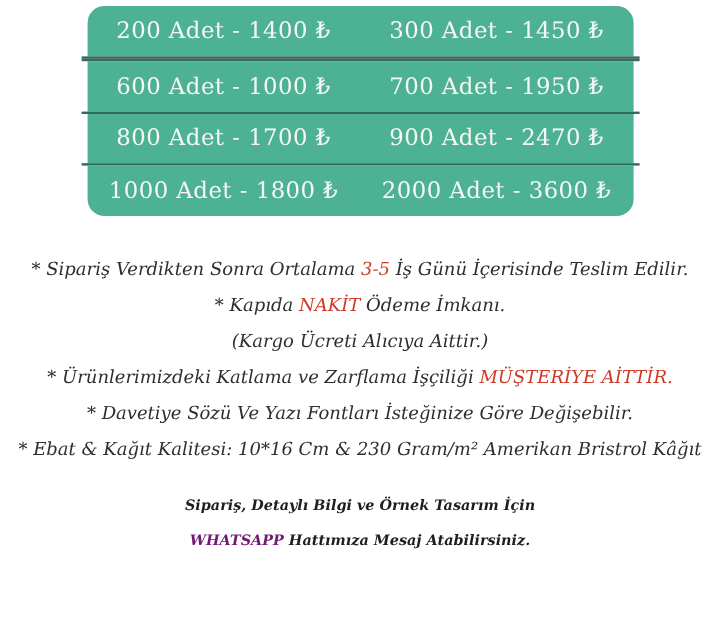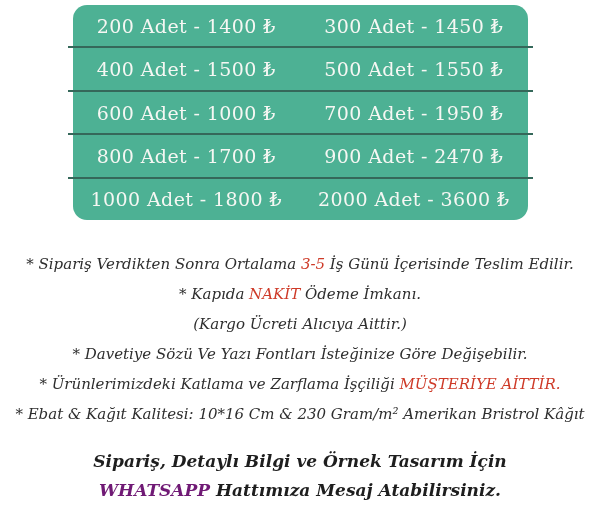--- a/index.html
+++ b/index.html
@@ -12,21 +12,21 @@
   }
   .page {
     position: relative;
     width: 600px;
     height: 531px;
   }
 
   
   .price-table {
     width: 455px;
-    height: 215px;
+    height: 175px;
     margin: 5px auto 0 auto;
     display: flex;
     flex-direction: column;
   }
   .price-row {
     flex: 1;
     display: flex;
     align-items: center;
     background: #4DB194;
   }
@@ -58,42 +58,38 @@
   }
   .note-line { margin: 0; white-space: nowrap; }
   .red-text { color: #CE3A28; }
 
   
   .footer {
     margin-top: 18px;
     text-align: center;
     font-style: italic;
     font-weight: 700;
-    font-size: 17px;
+    font-size: 12px;
     line-height: 29px;
     color: #1E1E1E;
   }
   .footer p { margin: 0; white-space: nowrap; }
   .green-text { color: #701a75; }
 </style>
 </head>
 <body>
 
 <div class="page">
 
   <div class="price-table">
     <div class="price-row first">
       <div class="price-cell">200 Adet - 1400 ₺</div>
       <div class="price-cell">300 Adet - 1450 ₺</div>
     </div>
     <div class="row-divider"></div>
-    <div class="price-row">
-      <div class="price-cell">400 Adet - 1500 ₺</div>
-      <div class="price-cell">500 Adet - 1550 ₺</div>
-    </div>
     <div class="row-divider"></div>
     <div class="price-row">
       <div class="price-cell">600 Adet - 1000 ₺</div>
       <div class="price-cell">700 Adet - 1950 ₺</div>
     </div>
     <div class="row-divider"></div>
     <div class="price-row">
       <div class="price-cell">800 Adet - 1700 ₺</div>
       <div class="price-cell">900 Adet - 2470 ₺</div>
     </div>
@@ -101,22 +97,22 @@
     <div class="price-row last">
       <div class="price-cell">1000 Adet - 1800 ₺</div>
       <div class="price-cell">2000 Adet - 3600 ₺</div>
     </div>
   </div>
 
   <div class="notes">
     <p class="note-line"><span>* Sipariş Verdikten Sonra Ortalama </span><span class="red-text">3-5</span><span> İş Günü İçerisinde Teslim Edilir.</span></p>
     <p class="note-line"><span>* Kapıda </span><span class="red-text">NAKİT</span><span> Ödeme İmkanı.</span></p>
     <p class="note-line">(Kargo Ücreti Alıcıya Aittir.)</p>
+    <p class="note-line"><span>* Ürünlerimizdeki Katlama ve Zarflama İşçiliği </span><span class="red-text">MÜŞTERİYE AİTTİR.</span></p>
     <p class="note-line">* Davetiye Sözü Ve Yazı Fontları İsteğinize Göre Değişebilir.</p>
-    <p class="note-line"><span>* Ürünlerimizdeki Katlama ve Zarflama İşçiliği </span><span class="red-text">MÜŞTERİYE AİTTİR.</span></p>
     <p class="note-line">* Ebat &amp; Kağıt Kalitesi: 10*16 Cm &amp; 230 Gram/m² Amerikan Bristrol Kâğıt</p>
   </div>
 
   <div class="footer">
     <p>Sipariş, Detaylı Bilgi ve Örnek Tasarım İçin</p>
     <p><span class="green-text">WHATSAPP</span><span> Hattımıza Mesaj Atabilirsiniz.</span></p>
   </div>
 
 </div>
 

